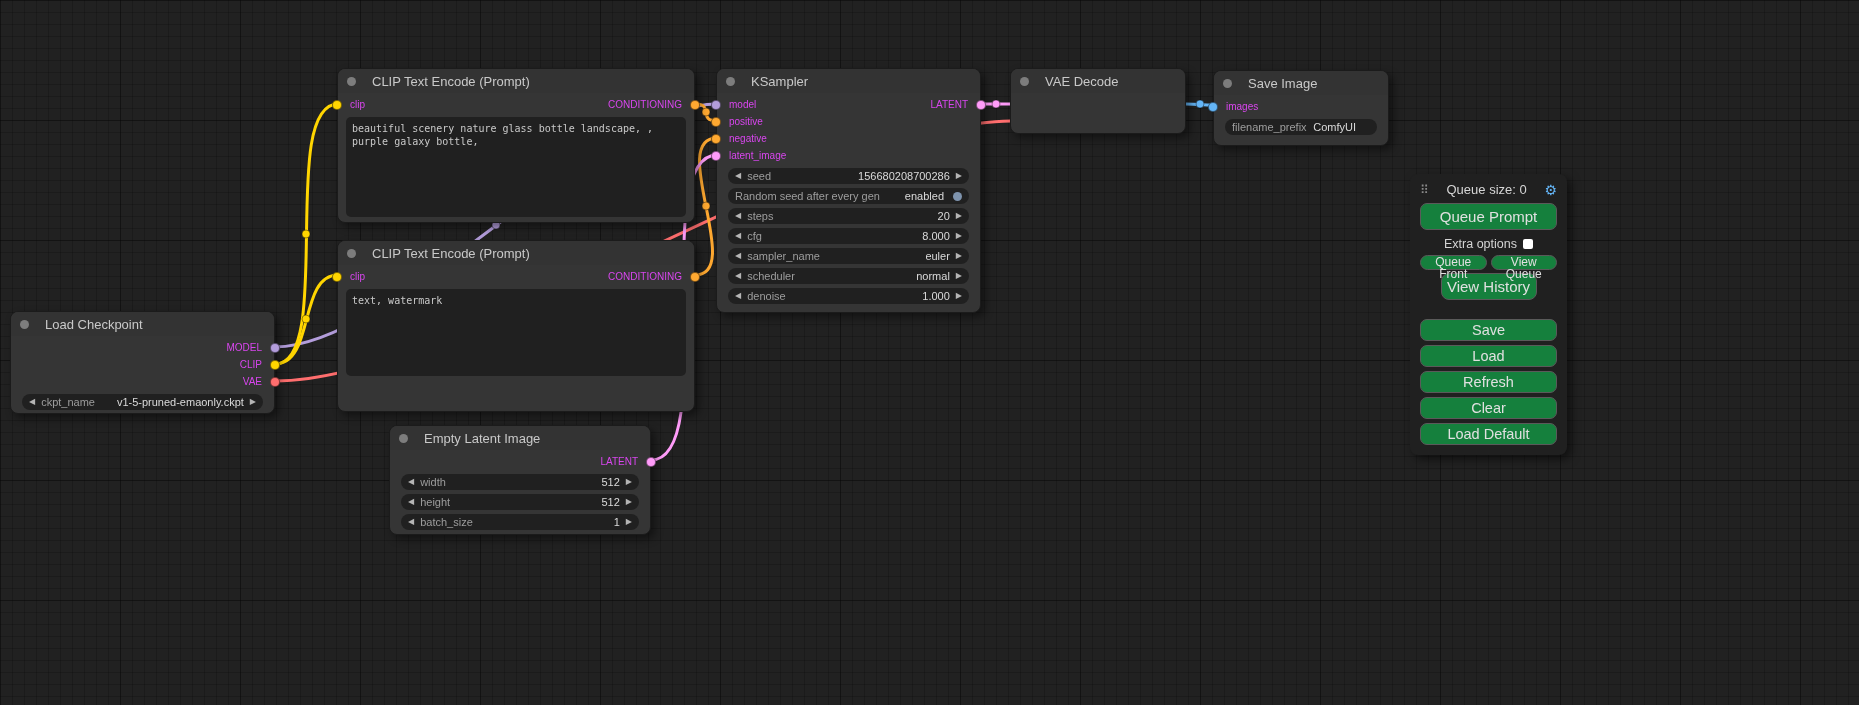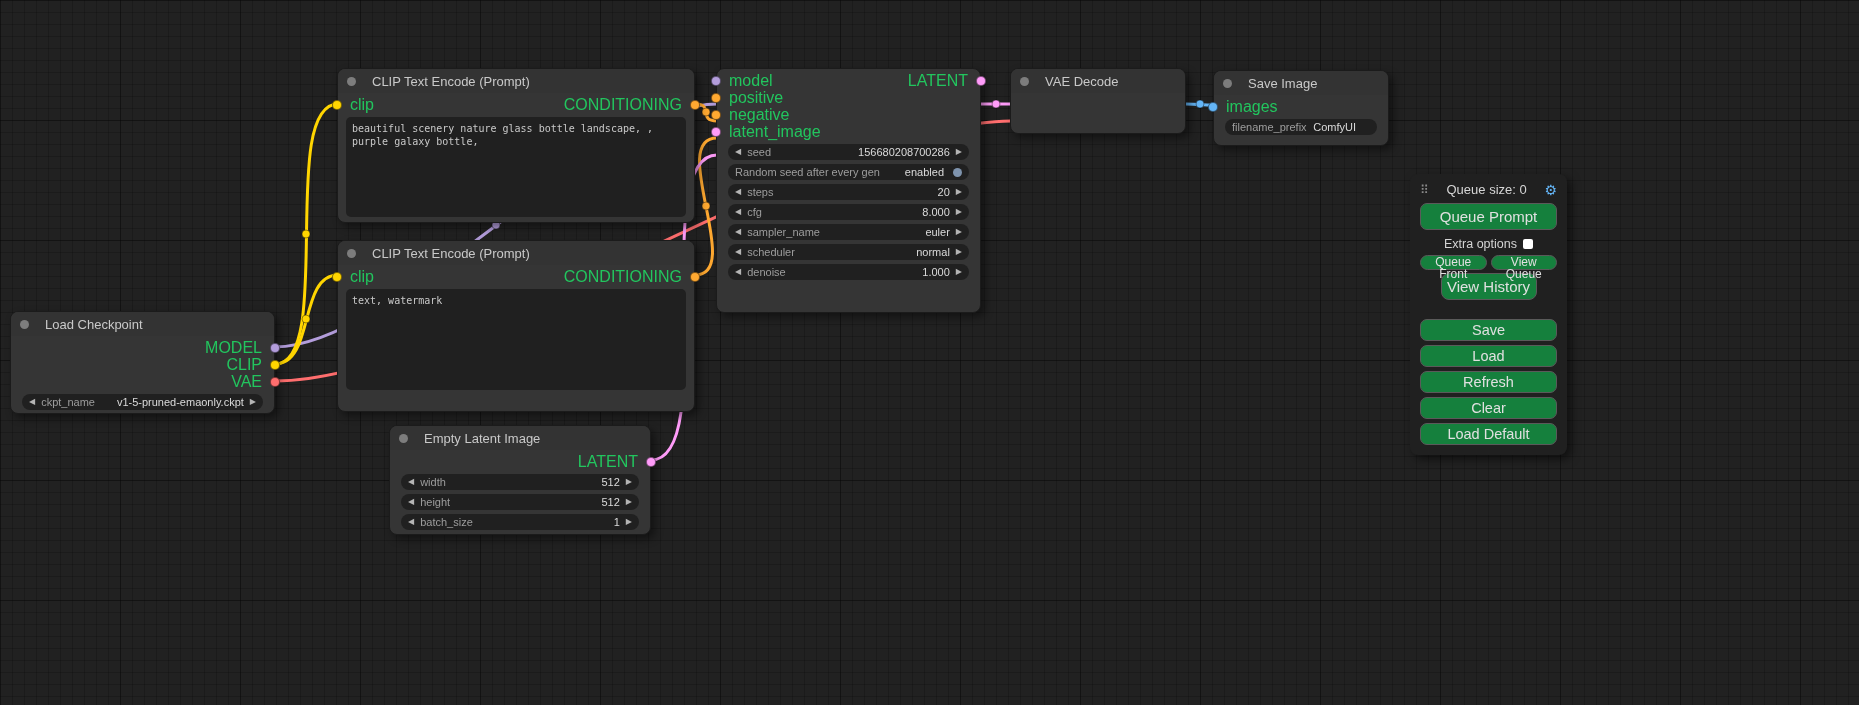--- a/index.html
+++ b/index.html
@@ -31,21 +31,21 @@
   .node-header {
     height:24px; display:flex; align-items:center; gap:16px;
     padding:0 9px; background:#333333;
     border-radius:7px 7px 0 0;
     font-size:13px; color:#c9c9c9; white-space:nowrap;
   }
   .title-dot { width:9px; height:9px; border-radius:50%; background:#7d7d7d; flex:none; }
   .node-body { position:relative; padding-top:3px; }
   .slot-row {
     position:relative; height:17px; display:flex; align-items:center;
-    padding:0 12px; font-size:16px; color:#22c55e; white-space:nowrap;
+    padding:0 12px; font-size:10px; color:#d946ef; white-space:nowrap;
   }
   .out-label { margin-left:auto; }
   .port {
     position:absolute; width:10px; height:10px; border-radius:50%;
     top:50%; margin-top:-5px; border:1px solid rgba(0,0,0,0.5);
   }
   .port.in  { left:-6px; }
   .port.out { right:-6px; }
   .c-model  { background:#B39DDB; }
   .c-clip   { background:#FFD500; }
@@ -177,21 +177,21 @@
       <span class="title-dot"></span>
       <span>CLIP Text Encode (Prompt)</span>
     </div>
     <div class="node-body">
       <div class="slot-row">
         <span>clip</span>
         <span class="port in c-clip"></span>
         <span class="out-label">CONDITIONING</span>
         <span class="port out c-cond"></span>
       </div>
-      <textarea class="prompt-box" style="height: 101px;">text, watermark</textarea>
+      <textarea class="prompt-box" style="height: 87px;">text, watermark</textarea>
     </div>
   </div>
 
   <div class="node" style="left:389px; top:425px; width:262px; height:110px;">
     <div class="node-header">
       <span class="title-dot"></span>
       <span>Empty Latent Image</span>
     </div>
     <div class="node-body">
       <div class="slot-row">
@@ -213,20 +213,24 @@
       <div class="widget">
         <span class="w-arrow">◀</span>
         <span class="w-name">batch_size</span>
         <span class="w-value">1</span>
         <span class="w-arrow">▶</span>
       </div>
     </div>
   </div>
 
   <div class="node" style="left:716px; top:68px; width:265px; height:245px;">
+    <div class="node-header">
+      <span class="title-dot"></span>
+      <span>KSampler</span>
+    </div>
     <div class="node-body">
       <div class="slot-row">
         <span>model</span>
         <span class="port in c-model"></span>
         <span class="out-label">LATENT</span>
         <span class="port out c-latent"></span>
       </div>
       <div class="slot-row">
         <span>positive</span>
         <span class="port in c-cond"></span>

